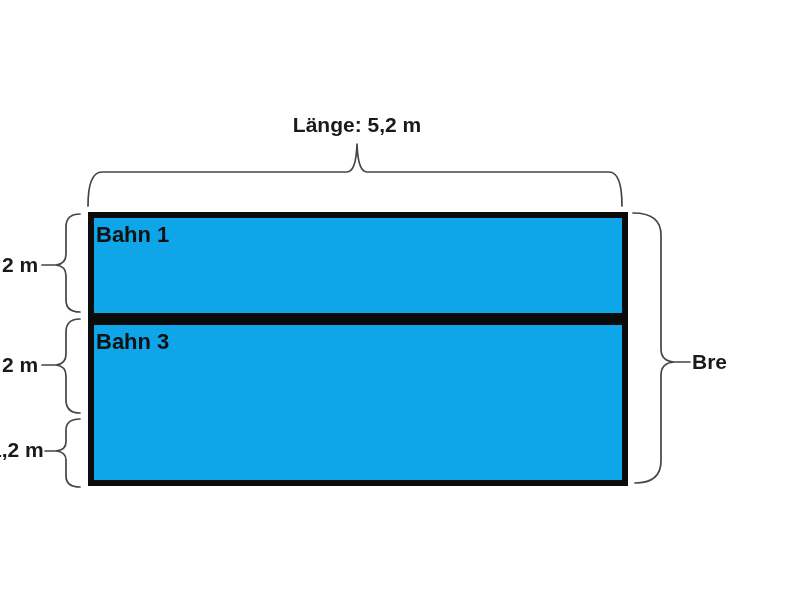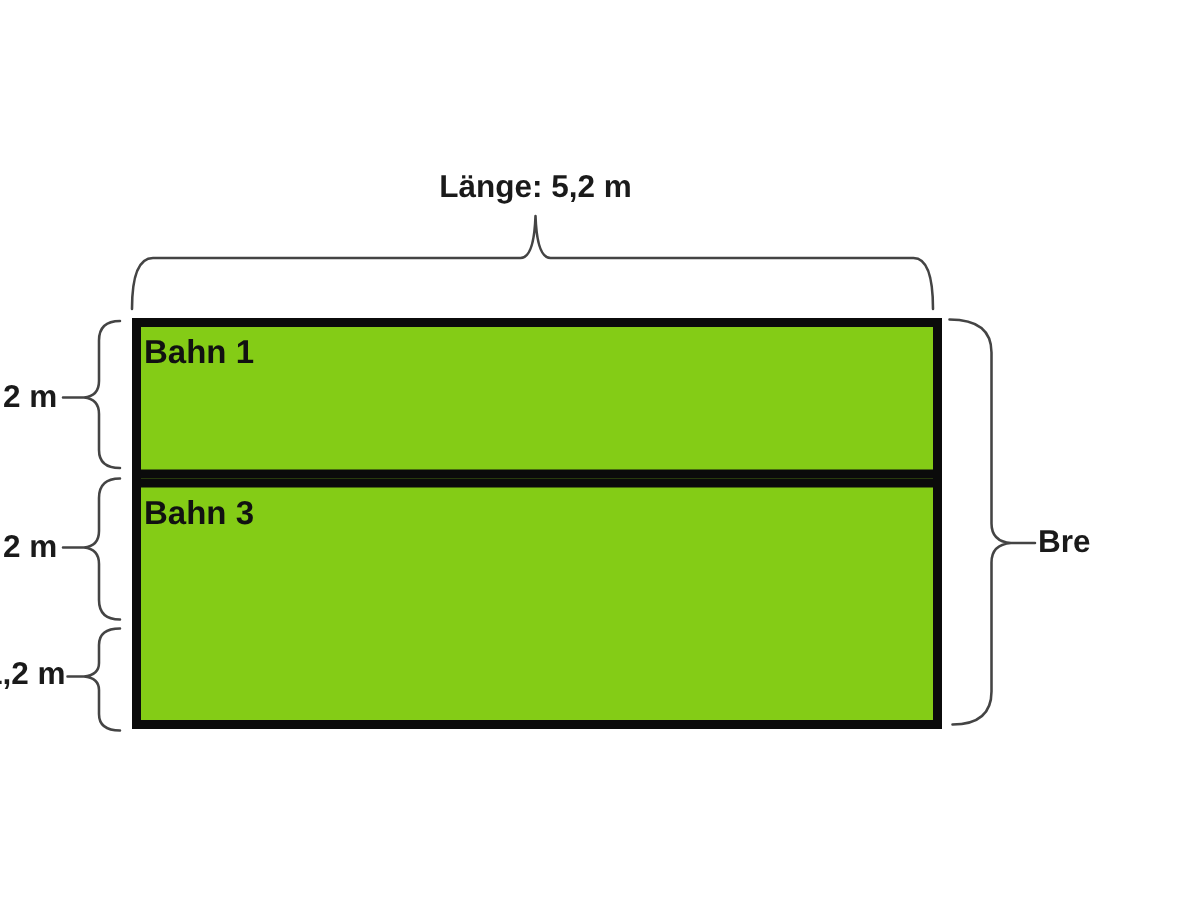--- a/index.html
+++ b/index.html
@@ -53,21 +53,21 @@
   }
 
   #field {
     position: absolute;
     left: 88px;
     top: 212px;
     width: 540px;
     height: 274px;
     box-sizing: border-box;
     border: 6px solid #0b0b0b;
-    background: #84cc16;
+    background: #0ea5e9;
     display: flex;
     flex-direction: column;
   }
   .lane {
     position: relative;
     box-sizing: border-box;
   }
   .lane-1 { height: 95px; }
   .lane-2 { height: 93px; }
   .lane-3 { flex: 1; border-radius: 30px; }

